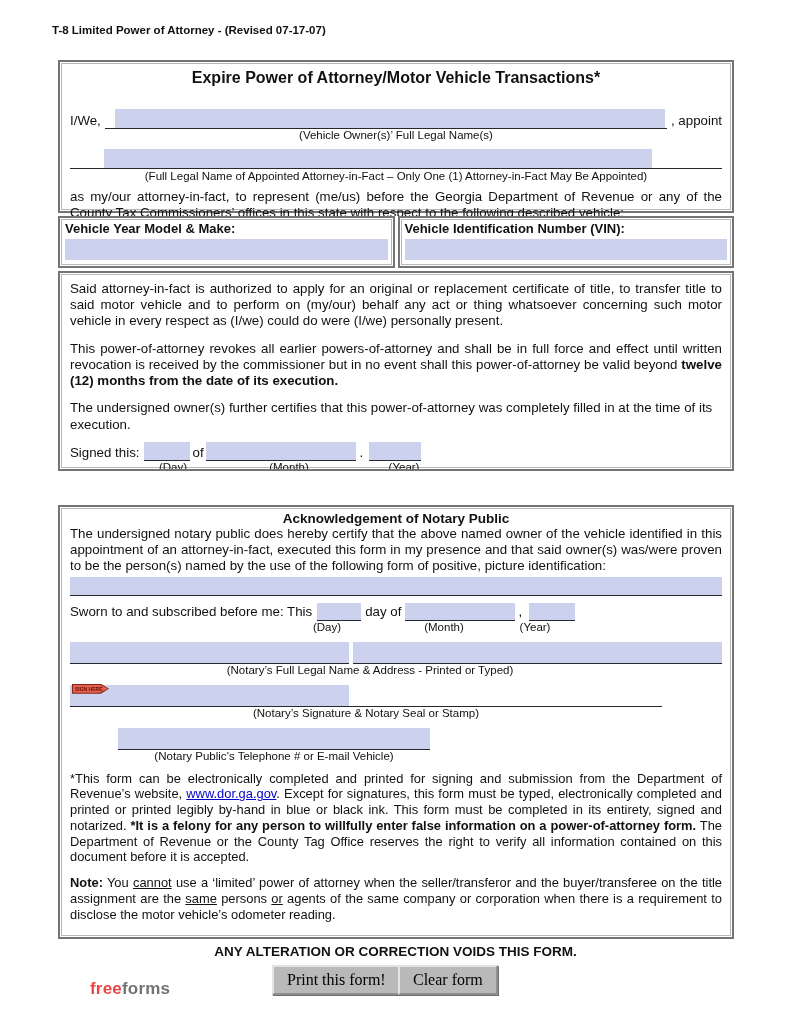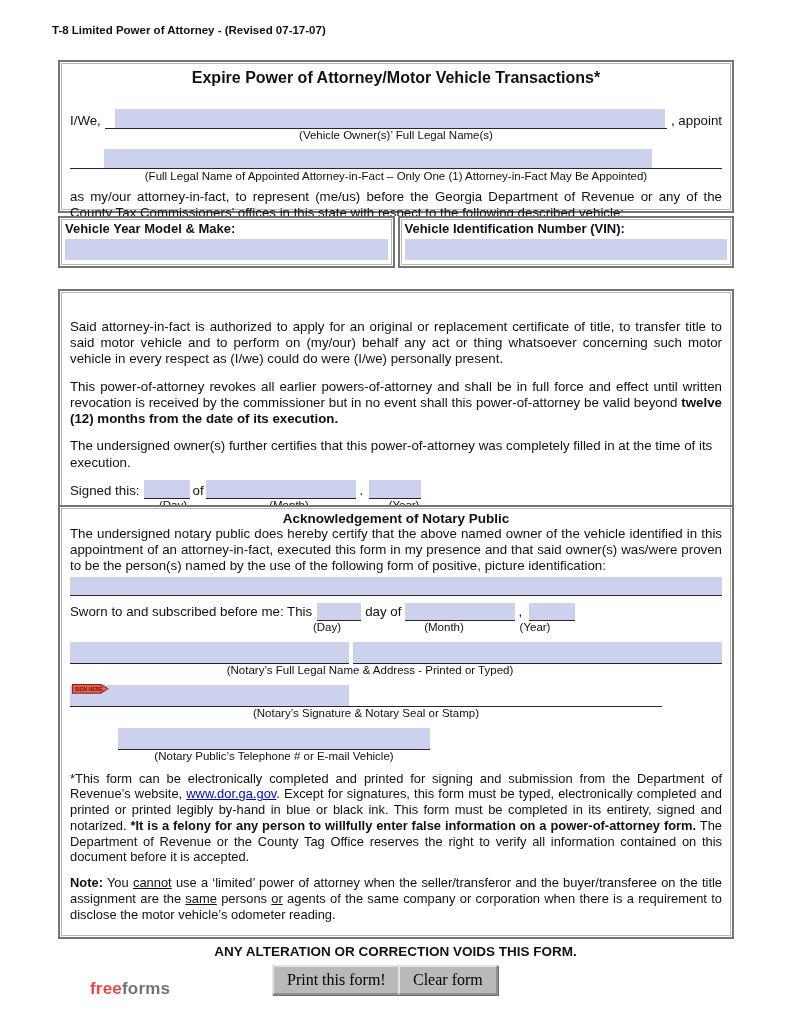--- a/index.html
+++ b/index.html
@@ -15,21 +15,21 @@
     border:2px solid #747474;
     box-shadow: inset 0 0 0 1px #ffffff, inset 0 0 0 2px #b8b8b8;
   }
   .boxA { top:60px; height:153px; padding:4px 10px; }
   .boxB { top:216px; height:52px; border:none; box-shadow:none; display:flex; gap:3px; padding:0; }
   .cell {
     flex:1; border:2px solid #747474;
     box-shadow: inset 0 0 0 1px #ffffff, inset 0 0 0 2px #b8b8b8;
     padding:3px 5px 4px 5px;
   }
-  .boxC { top:271px; height:232px; padding:20px 10px; overflow:hidden;margin-top:18px; }
+  .boxC { top:271px; height:200px; padding:0 10px; overflow:hidden; }
   .boxD { top:505px; height:434px; padding:4px 10px; overflow:hidden; }
   .title { text-align:center; font-size:16px; font-weight:bold; padding-top:3px; }
   .body-text { font-size:13.3px; line-height:1.22; text-align:justify; }
   .cap { font-size:11.5px; }
   .center { text-align:center; }
   .field { background:var(--field-fill,#ccd2ee); display:block; }
   .ul { border-bottom:1.5px solid #26262e; }
   .flexrow { display:flex; align-items:flex-end; }
   .iwe-row { margin-top:22px; }
   .iwe-wrap { flex:1; border-bottom:1.5px solid #26262e; margin:0 4px; }

